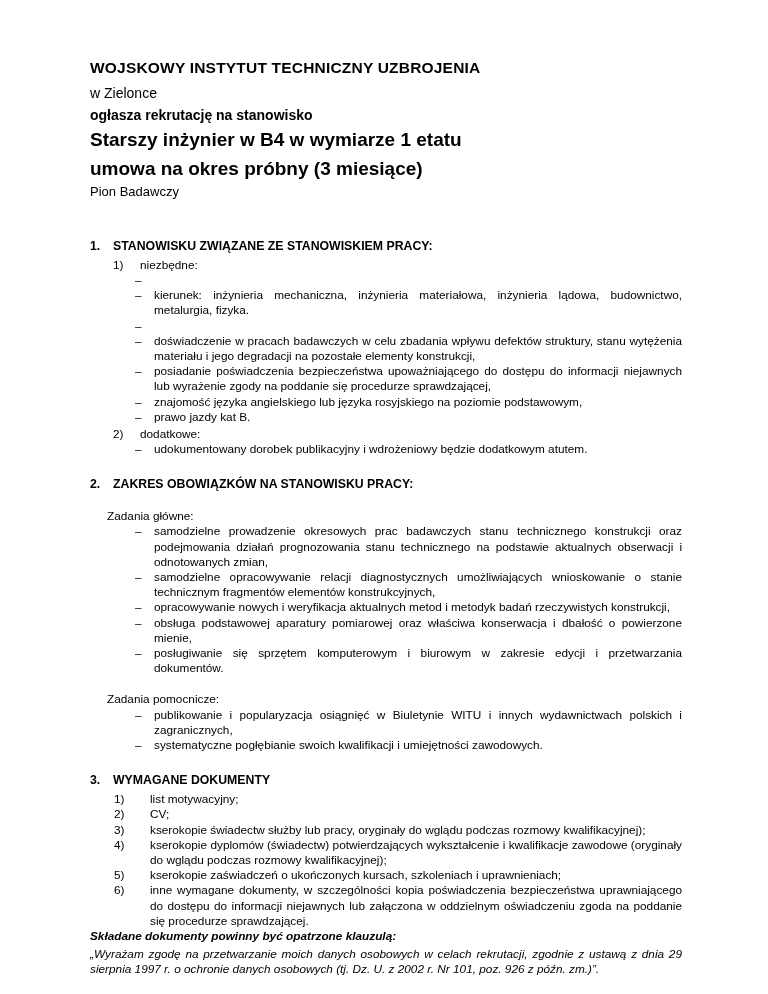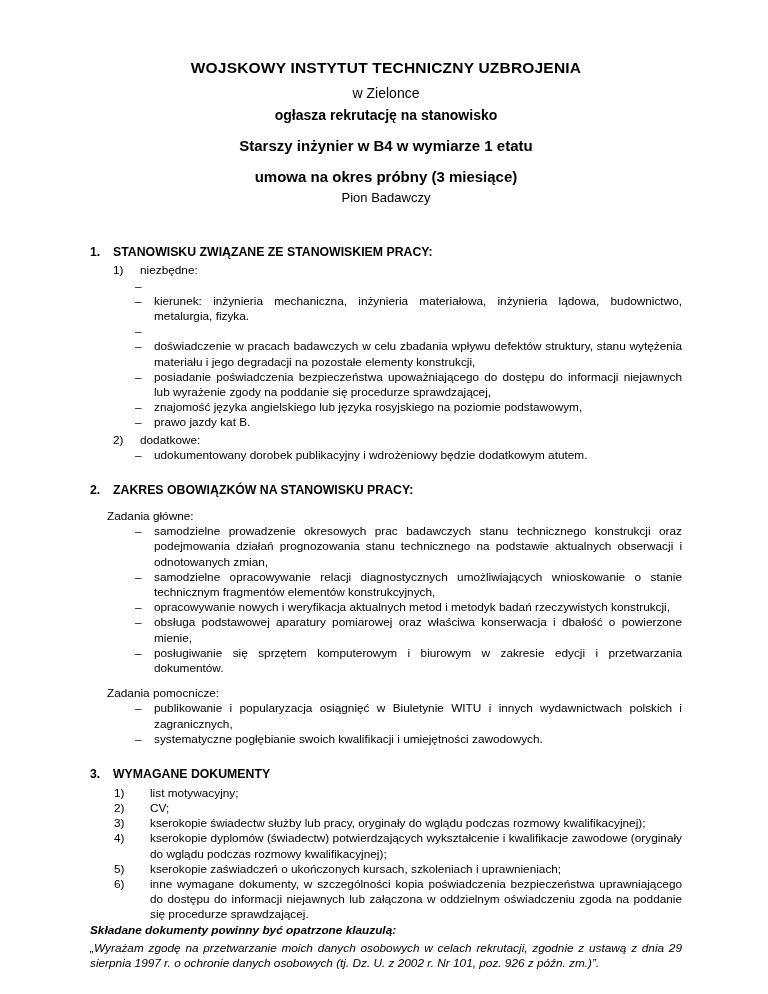--- a/index.html
+++ b/index.html
@@ -5,37 +5,37 @@
   * { margin:0; padding:0; box-sizing:border-box; }
   html,body { background:#e8e8e8; }
   .page {
     width:768px; height:994px; margin:0 auto; background:#ffffff;
     font-family:"Liberation Sans", sans-serif;
     color:#000;
     padding:58px 86px 40px 90px;
     font-size:11.8px; line-height:1.29;
     overflow:hidden;
   }
-  .center { text-align:center; }
+  .center { }
   .doc-title { font-size:15.5px; font-weight:bold; letter-spacing:.2px; }
   .location  { font-size:14px;   margin-top:6px; }
   .announce  { font-size:14px;   font-weight:bold; margin-top:4px; }
-  .position  { font-size:15px; font-weight:bold; margin-top:12px; }
+  .position  { font-size:19px; font-weight:bold; margin-top:4px; }
   .division  { font-size:13px; margin-top:3px; }
 
   .section { margin-top:20px; }
   .section-first { margin-top:38px; }
   .sec-head { display:flex; font-weight:bold; font-size:12.3px; margin-bottom:3px; }
   .sec-num  { width:23px; flex:none; }
   .sec-title{ flex:1; }
 
   .sub-head { display:flex; padding-left:23px; margin-top:2px; }
   .sub-label{ width:27px; flex:none; }
 
-  .group-title { padding-left:17px; margin-top:10px; }
+  .group-title { padding-left:17px; margin-top:16px; }
 
   .dash-item { display:flex; padding-left:45px; text-align:justify; }
   .dash      { width:19px; flex:none; }
   .dash-item .txt { flex:1; }
 
   .num-item  { display:flex; padding-left:24px; text-align:justify; }
   .num-label { width:36px; flex:none; }
   .num-item .txt { flex:1; }
 
   .footer { font-style:italic; }

